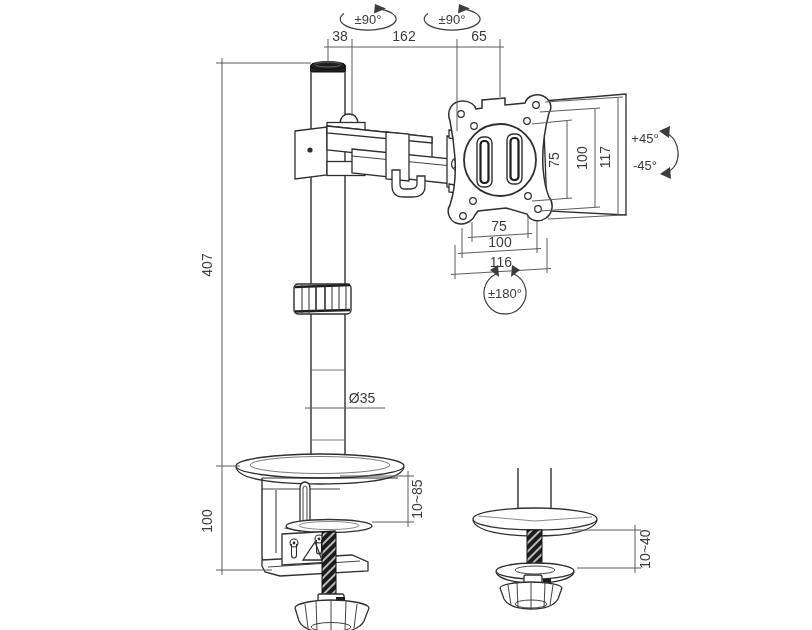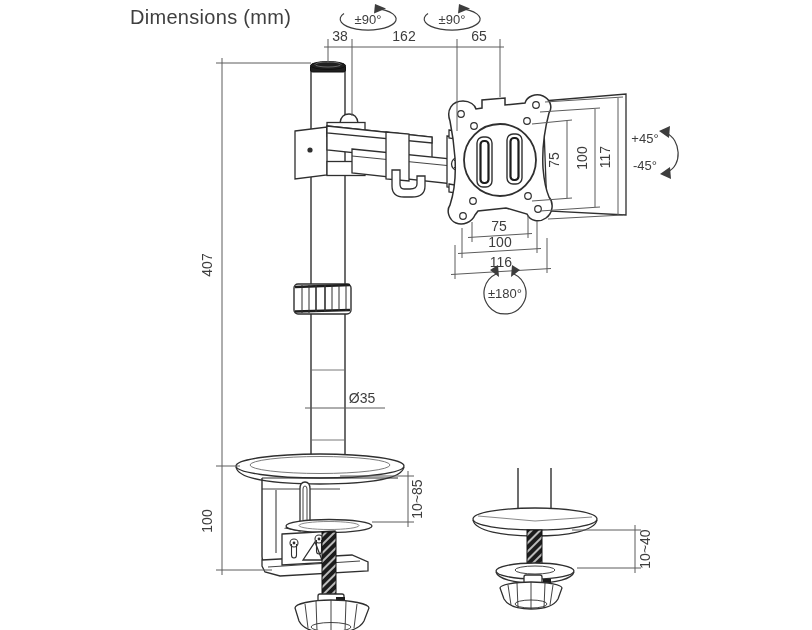--- a/index.html
+++ b/index.html
@@ -7,21 +7,20 @@
          font-family:"Liberation Sans", sans-serif;}
   .title{position:absolute;left:130px;top:6px;font-size:20px;color:#3f3f3f;letter-spacing:.3px;}
   svg text{font-family:"Liberation Sans", sans-serif;fill:#3d3d3d;}
   .dimtxt{font-size:14px;}
   .rottxt{font-size:13px;}
 </style>
 </head>
 <body>
 
 <div class="stage">
-  <div class="title">Dimensions (mm)</div>
 
   <svg width="812" height="630" viewBox="0 0 812 630">
     <defs>
       <pattern id="hatch" width="6" height="6" patternUnits="userSpaceOnUse" patternTransform="rotate(45)">
         <rect width="6" height="6" fill="#1c1c1c"></rect>
         <line x1="1" y1="0" x2="1" y2="6" stroke="#ffffff" stroke-width="1.4"></line>
       </pattern>
     </defs>
 
     <g fill="#ffffff" stroke="#2f2f2f" stroke-width="1.3">

